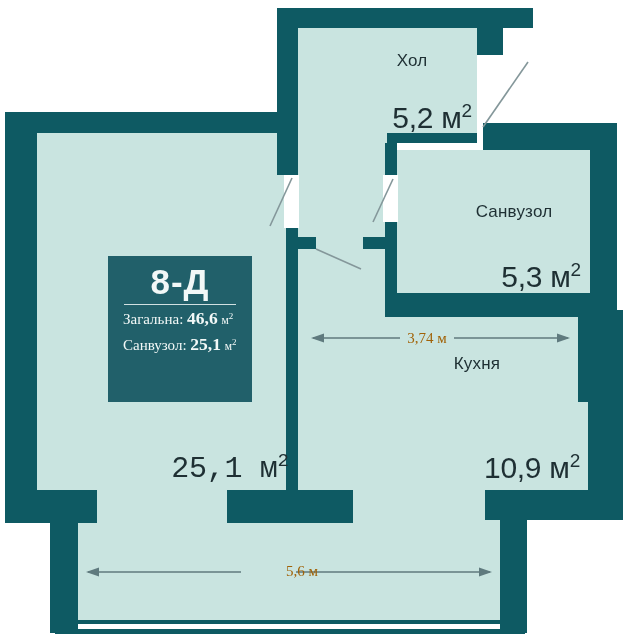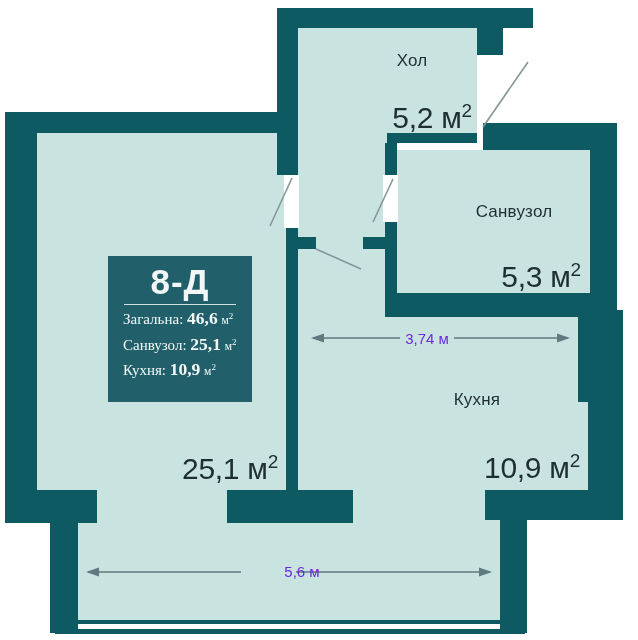--- a/index.html
+++ b/index.html
@@ -20,21 +20,21 @@
   .gap{fill:#ffffff;}
   .swing{stroke:var(--swing);stroke-width:1.6;fill:none;}
   .dimline{stroke:var(--dim);stroke-width:1.3;fill:none;}
   .dimhead{fill:var(--dim);}
 
   .lbl{position:absolute;transform:translate(-50%,-50%);white-space:nowrap;
        color:var(--text_dark);}
   .room-name{font-size:17px;font-weight:400;letter-spacing:.2px;}
   .room-area{font-size:30px;font-weight:400;letter-spacing:-.3px;}
   .room-area sup{font-size:19px;font-weight:400;}
-  .dim-text{font-size:15px;font-weight:400;color:#6d28d9;}
+  .dim-text{font-size:15px;font-weight:400;color:#a16207;font-family:Liberation Serif, serif;}
 
   .info-box{position:absolute;left:108px;top:256px;width:144px;height:146px;
             background:var(--box);color:var(--boxtext);box-sizing:border-box;
             padding-top:8px;}
   .info-title{text-align:center;font-size:35px;font-weight:700;line-height:1.05;
               letter-spacing:1px;}
   .info-divider{border:none;border-top:1.5px solid rgba(240,248,247,.85);
                 margin:3px 16px 4px 16px;}
   .info-subtitle{text-align:center;font-size:13.5px;font-weight:700;
                  letter-spacing:.8px;}
@@ -102,51 +102,46 @@
     <path class="dimhead" d="M570,338 L557,333.5 L557,342.5 Z"></path>
     <path class="dimline" d="M88,572 H241"></path>
     <path class="dimline" d="M296,572 H490"></path>
     <path class="dimhead" d="M86,572 L99,567.5 L99,576.5 Z"></path>
     <path class="dimhead" d="M492,572 L479,567.5 L479,576.5 Z"></path>
   </g>
 </svg>
 
 <div class="lbl room-name" style="left:412px;top:61px;">Хол</div>
 <div class="lbl room-name" style="left:514px;top:212px;">Санвузол</div>
-<div class="lbl room-name" style="left:477px;top:400px;text-align:center;">Кухня</div>
+<div class="lbl room-name" style="left:477px;top:364px;text-align:center;">Кухня</div>
 
 <div class="lbl room-area" style="left:432px;top:106px;margin-top:11px;">
   <span>5,2</span>&nbsp;<span>м</span><sup>2</sup>
 </div>
 <div class="lbl room-area" style="left:541px;top:276px;">
   <span>5,3</span>&nbsp;<span>м</span><sup>2</sup>
 </div>
 <div class="lbl room-area" style="left:532px;top:467px;">
   <span>10,9</span>&nbsp;<span>м</span><sup>2</sup>
 </div>
-<div class="lbl room-area" style="left:230px;top:468px;">
+<div class="lbl room-area" style="left:230px;top:468px;font-family:Liberation Mono, monospace;">
   <span>25,1</span>&nbsp;<span>м</span><sup>2</sup>
 </div>
 
 <div class="lbl dim-text" style="left:427px;top:338px;">3,74 м</div>
 <div class="lbl dim-text" style="left:268px;top:571px;margin-left:34px;">5,6 м</div>
 
 <div class="info-box">
   <div class="info-title">8-Д</div>
   <hr class="info-divider">
   <div class="info-stats">
     <div class="stat-row">
       <span>Загальна:</span>
       <span class="stat-value">46,6</span>
       <span class="stat-unit"><span>м</span><sup>2</sup></span>
     </div>
     <div class="stat-row">
       <span>Санвузол:</span>
       <span class="stat-value">25,1</span>
       <span class="stat-unit"><span>м</span><sup>2</sup></span>
     </div>
-    <div class="stat-row">
-      <span>Кухня:</span>
-      <span class="stat-value">10,9</span>
-      <span class="stat-unit"><span>м</span><sup>2</sup></span>
-    </div>
   </div>
 </div>
 
 </body></html>

